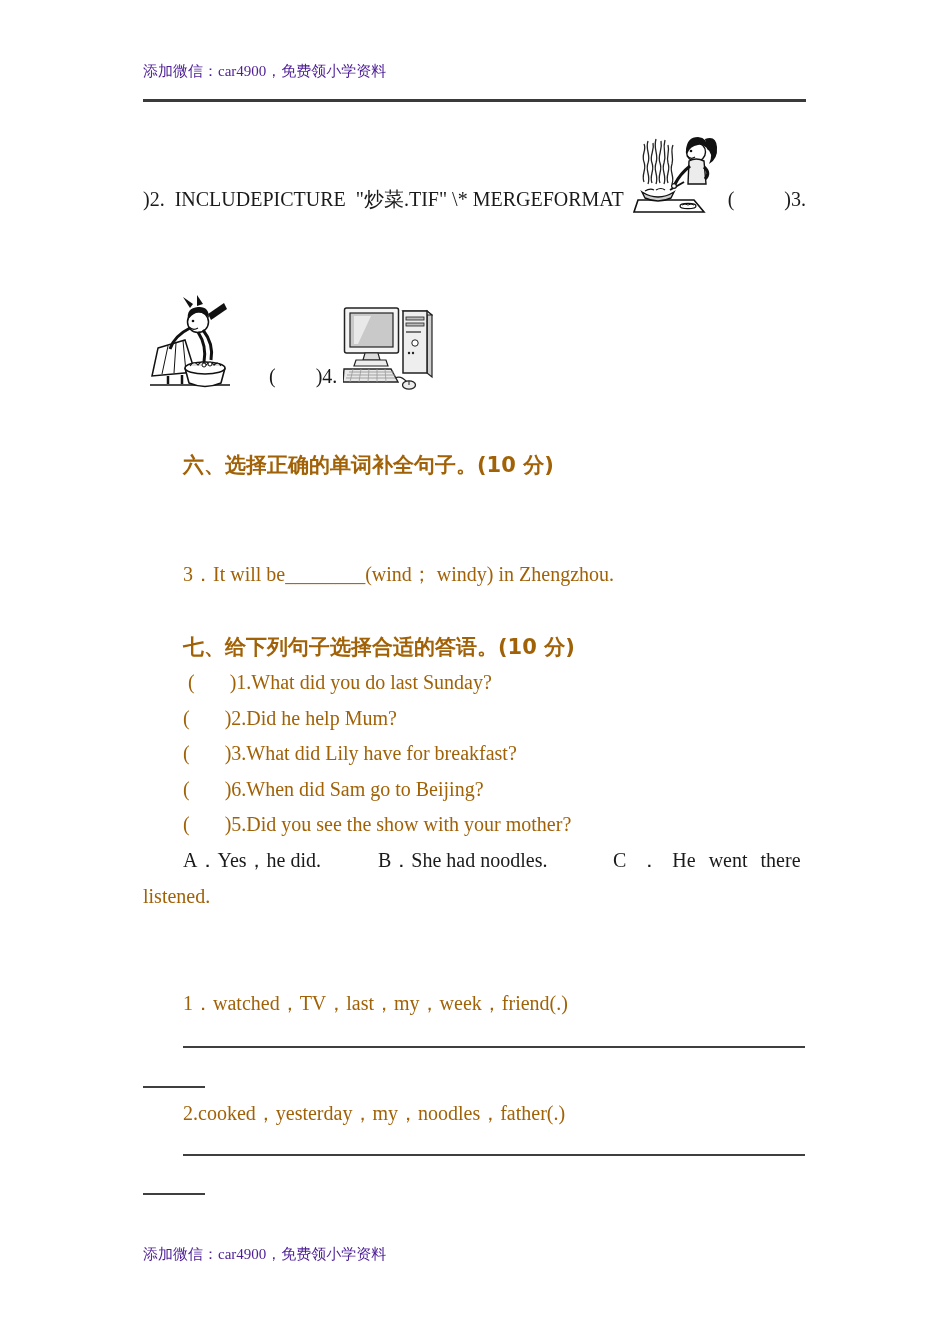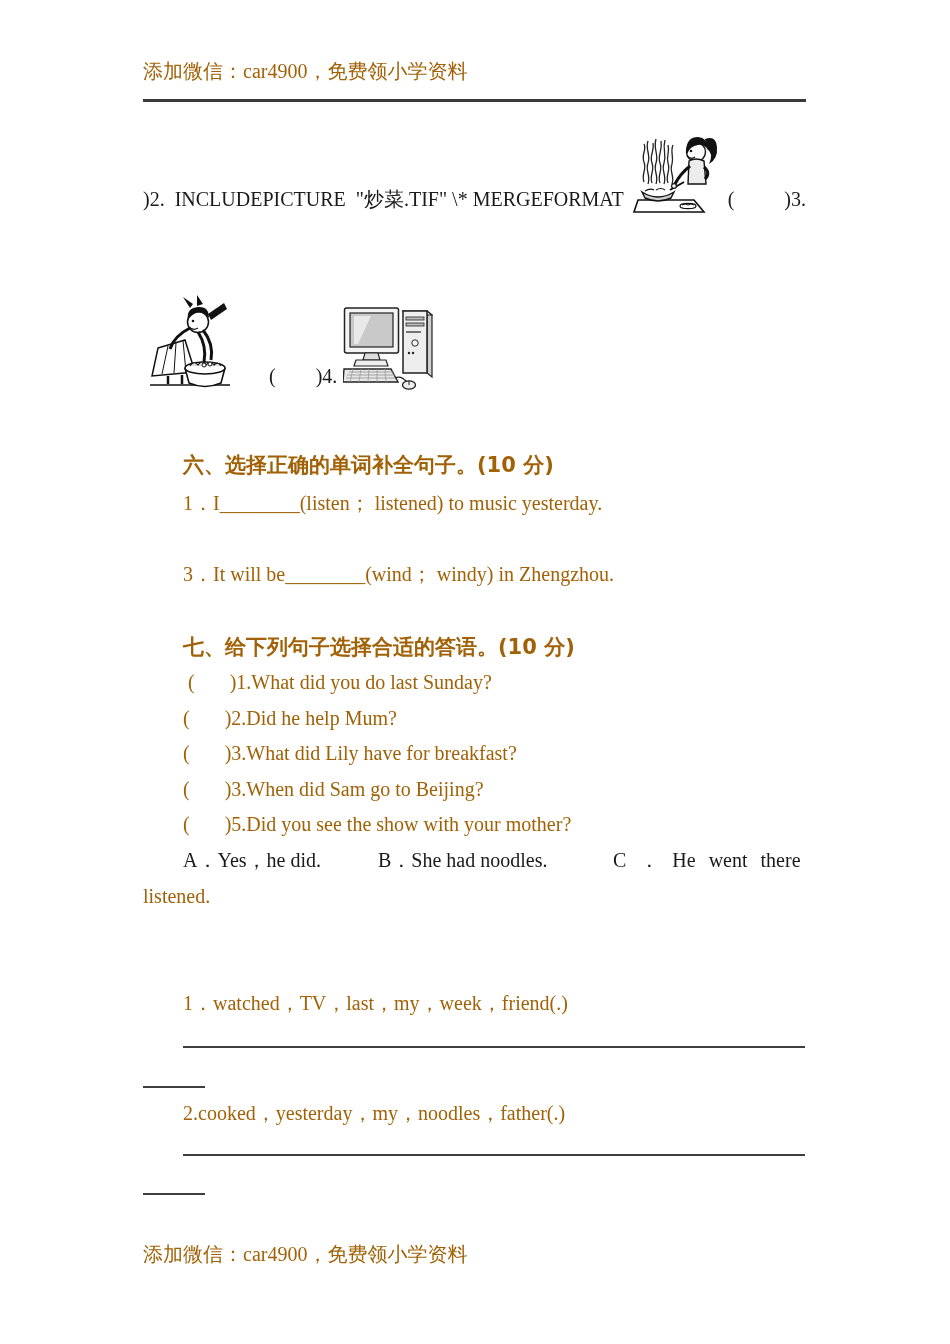--- a/index.html
+++ b/index.html
@@ -1,21 +1,21 @@
 <!DOCTYPE html>
 <html><head>
 <meta charset="utf-8">
 <style>
   html,body{margin:0;padding:0;background:#fff;}
   #page{
     position:relative;width:950px;height:1344px;background:#ffffff;
     font-family:"Liberation Serif","DejaVu Serif",serif;color:#1a1a1a;overflow:hidden;
   }
   .line{position:absolute;white-space:pre;font-size:20px;line-height:28px;color:#a16207;}
-  .promo{font-size:20px;color:#a16207;line-height:22px;}
+  .promo{font-size:15px;color:#4c1d95;line-height:22px;}
   .heading{font-family:"DejaVu Sans","Liberation Sans",sans-serif;font-weight:700;font-size:21px;}
   .separator{position:absolute;height:3px;background:#3a3a3a;}
   .answer-underline{position:absolute;height:0;border-bottom:2px solid #3f3f3f;}
   .imgrow{position:absolute;display:flex;align-items:flex-end;}
   .imgrow .line-inline{white-space:pre;font-size:20px;line-height:28px;}
   .blank-right{margin-left:auto;}
   .rel-line{position:absolute;white-space:pre;font-size:20px;line-height:28px;width:663px;}
   .rel-line .seg{position:absolute;top:0;white-space:pre;}
   .seg-c{word-spacing:8px;}
   .illus{display:block;}
@@ -124,28 +124,27 @@
         <path d="M10 64 L7 77 M18 64 L16 77 M26 64 L25 77 M34 64 L34 77 M42 64 L43 77" stroke="#999" stroke-width="0.8" fill="none"></path>
 
         <path d="M64 77 Q58 70 52 73" stroke="#222" stroke-width="1.2" fill="none"></path>
         <ellipse cx="66" cy="80" rx="6.5" ry="4.2" fill="#eee" stroke="#222" stroke-width="1.3"></ellipse>
         <line x1="66" y1="76" x2="66" y2="80" stroke="#222" stroke-width="1"></line>
       </svg>
     </span>
   </div>
 
   <div class="line heading" style="left:183px;top:451px;">六、选择正确的单词补全句子。(10 分)</div>
-  <div class="line" style="left:183px;top:489px;">1．I________(listen； listened) to music yesterday.</div>
   <div class="line" style="left:183px;top:560px;">3．It will be________(wind； windy) in Zhengzhou.</div>
 
   <div class="line heading" style="left:183px;top:633px;">七、给下列句子选择合适的答语。(10 分)</div>
   <div class="line" style="left:183px;top:668px;"> (       )1.What did you do last Sunday?</div>
   <div class="line" style="left:183px;top:704px;">(       )2.Did he help Mum?</div>
   <div class="line" style="left:183px;top:739px;">(       )3.What did Lily have for breakfast?</div>
-  <div class="line" style="left:183px;top:775px;">(       )3.When did Sam go to Beijing?</div>
+  <div class="line" style="left:183px;top:775px;">(       )6.When did Sam go to Beijing?</div>
   <div class="line" style="left:183px;top:810px;">(       )5.Did you see the show with your mother?</div>
 
   <div class="rel-line" style="left:143px;top:846px;">
     <span class="seg" style="left:40px;">A．Yes，he did.</span>
     <span class="seg" style="left:235px;">B．She had noodles.</span>
     <span class="seg seg-c" style="left:470px;">C ． He went there</span>
   </div>
   <div class="line" style="left:143px;top:882px;">listened.</div>
 
   <div class="line" style="left:183px;top:989px;">1．watched，TV，last，my，week，friend(.)</div>

